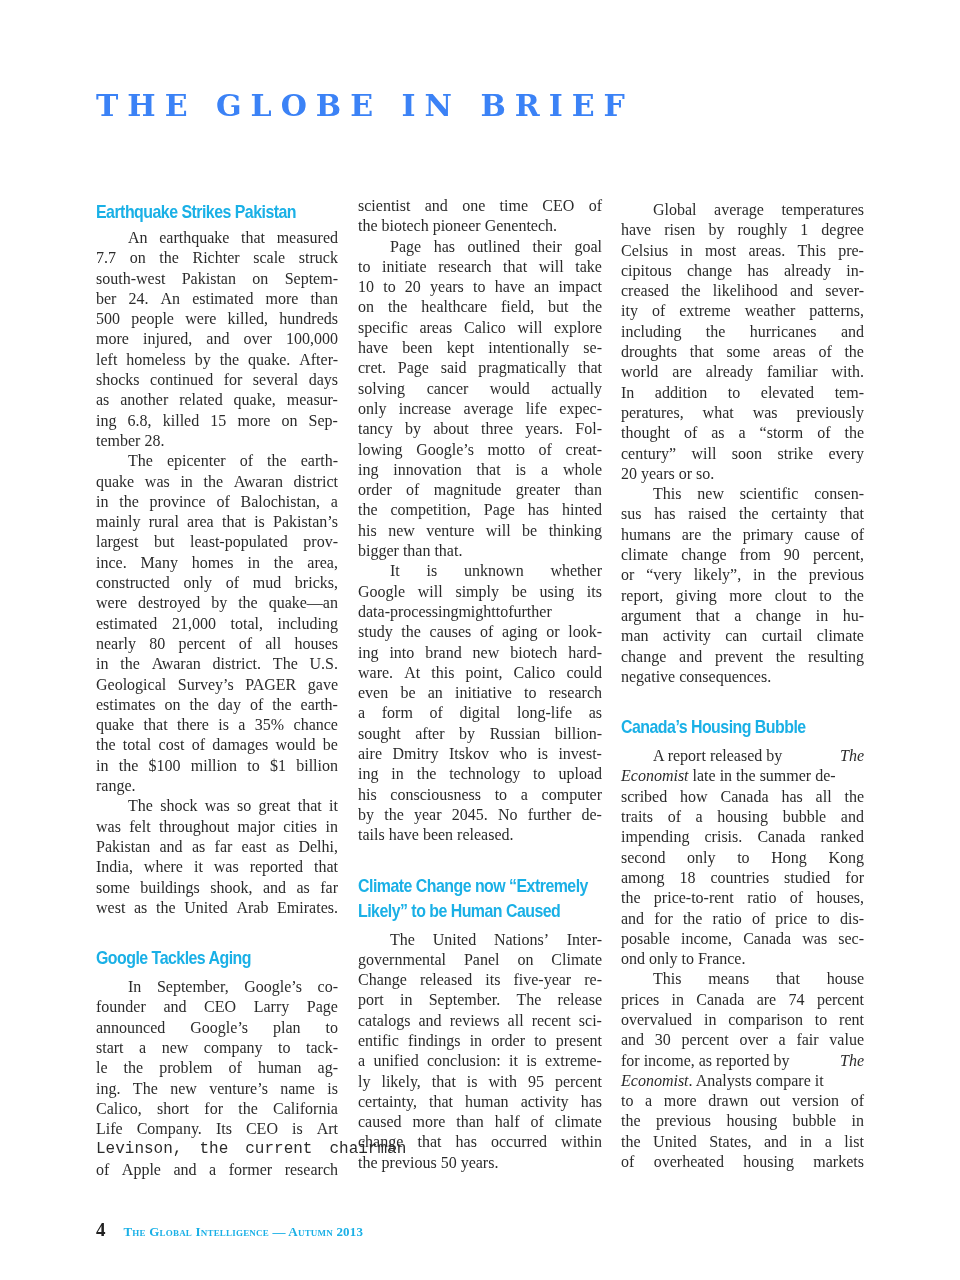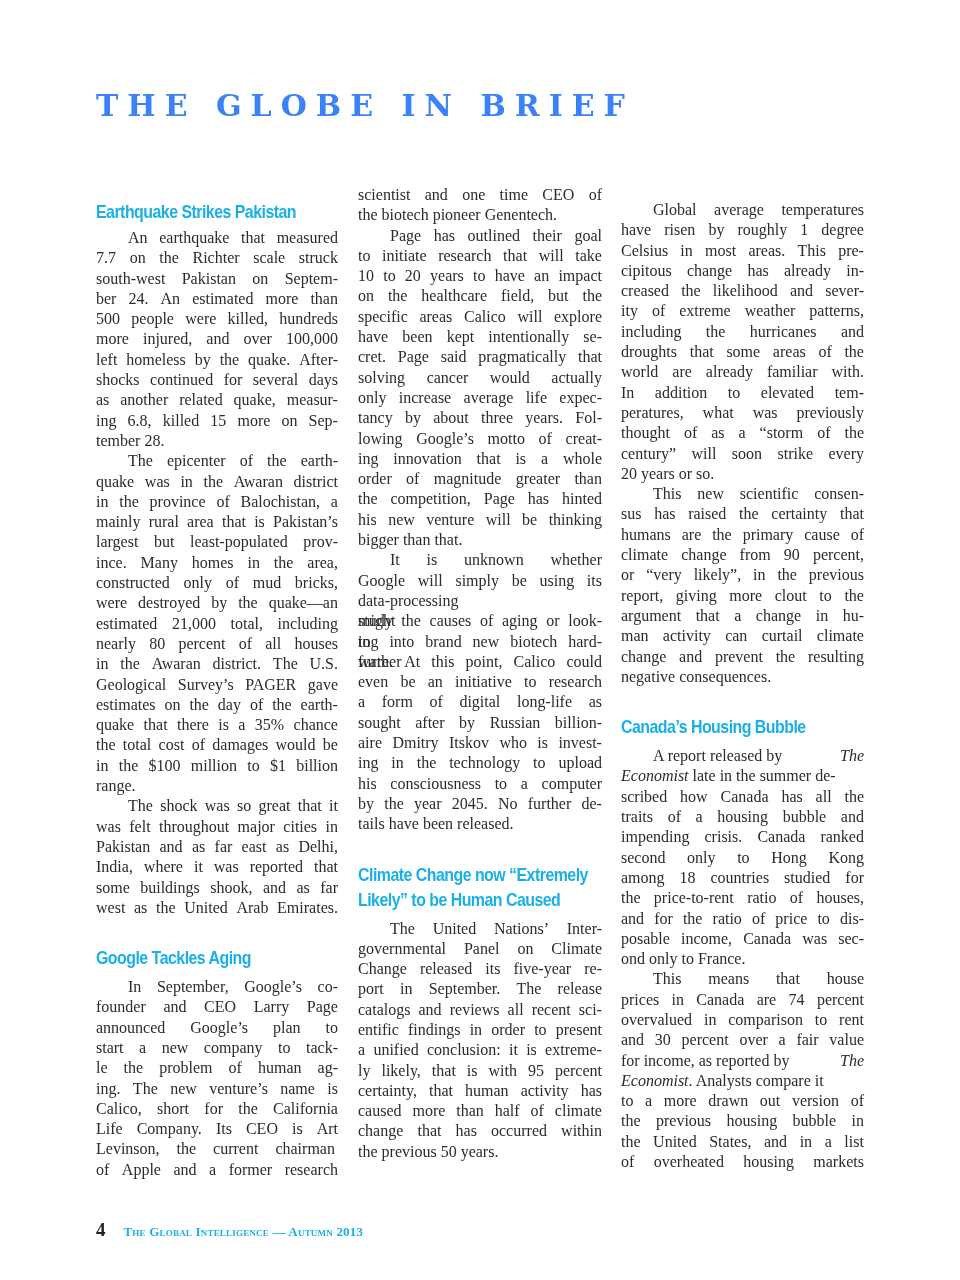--- a/index.html
+++ b/index.html
@@ -354,38 +354,38 @@
         <span>California</span>
       </div>
     <div class="line" style="display: flex; justify-content: space-between; gap: 0px; text-indent: 0px;">
         <span>Life</span>
         <span>Company.</span>
         <span>Its</span>
         <span>CEO</span>
         <span>is</span>
         <span>Art</span>
       </div>
-    <div class="line" style="display: flex; gap: 17px; text-indent: 0px;">
+    <div class="line" style="display: flex; justify-content: space-between; gap: 17px; text-indent: 0px; font-family: Liberation Mono, monospace;">
         <span>Levinson,</span>
         <span>the</span>
         <span>current</span>
         <span>chairman</span>
       </div>
     <div class="line" style="display: flex; justify-content: space-between; gap: 0px; text-indent: 0px;">
         <span>of</span>
         <span>Apple</span>
         <span>and</span>
         <span>a</span>
         <span>former</span>
         <span>research</span>
       </div>
   </div>
 </div>
 
-<div class="col col2" style="top:185px;">
+<div class="col col2" style="top:196px;">
   <div class="para">
     <div class="line" style="display: flex; justify-content: space-between; gap: 0px; text-indent: 0px;">
         <span>scientist</span>
         <span>and</span>
         <span>one</span>
         <span>time</span>
         <span>CEO</span>
         <span>of</span>
       </div>
     <div class="line last" style="display: flex; justify-content: flex-start; gap: 4px; text-indent: 0px;">
@@ -518,21 +518,21 @@
         <span>whether</span>
       </div>
     <div class="line" style="display: flex; justify-content: space-between; gap: 8px; text-indent: 0px;">
         <span>Google</span>
         <span>will</span>
         <span>simply</span>
         <span>be</span>
         <span>using</span>
         <span>its</span>
       </div>
-    <div class="line" style="display: flex; gap: 0px; text-indent: 0px; flex-direction: column;">
+    <div class="line" style="display: flex; gap: 0px; text-indent: 0px;">
         <span>data-processing</span>
         <span>might</span>
         <span>to</span>
         <span>further</span>
       </div>
     <div class="line" style="display: flex; justify-content: space-between; gap: 0px; text-indent: 0px;">
         <span>study</span>
         <span>the</span>
         <span>causes</span>
         <span>of</span>

